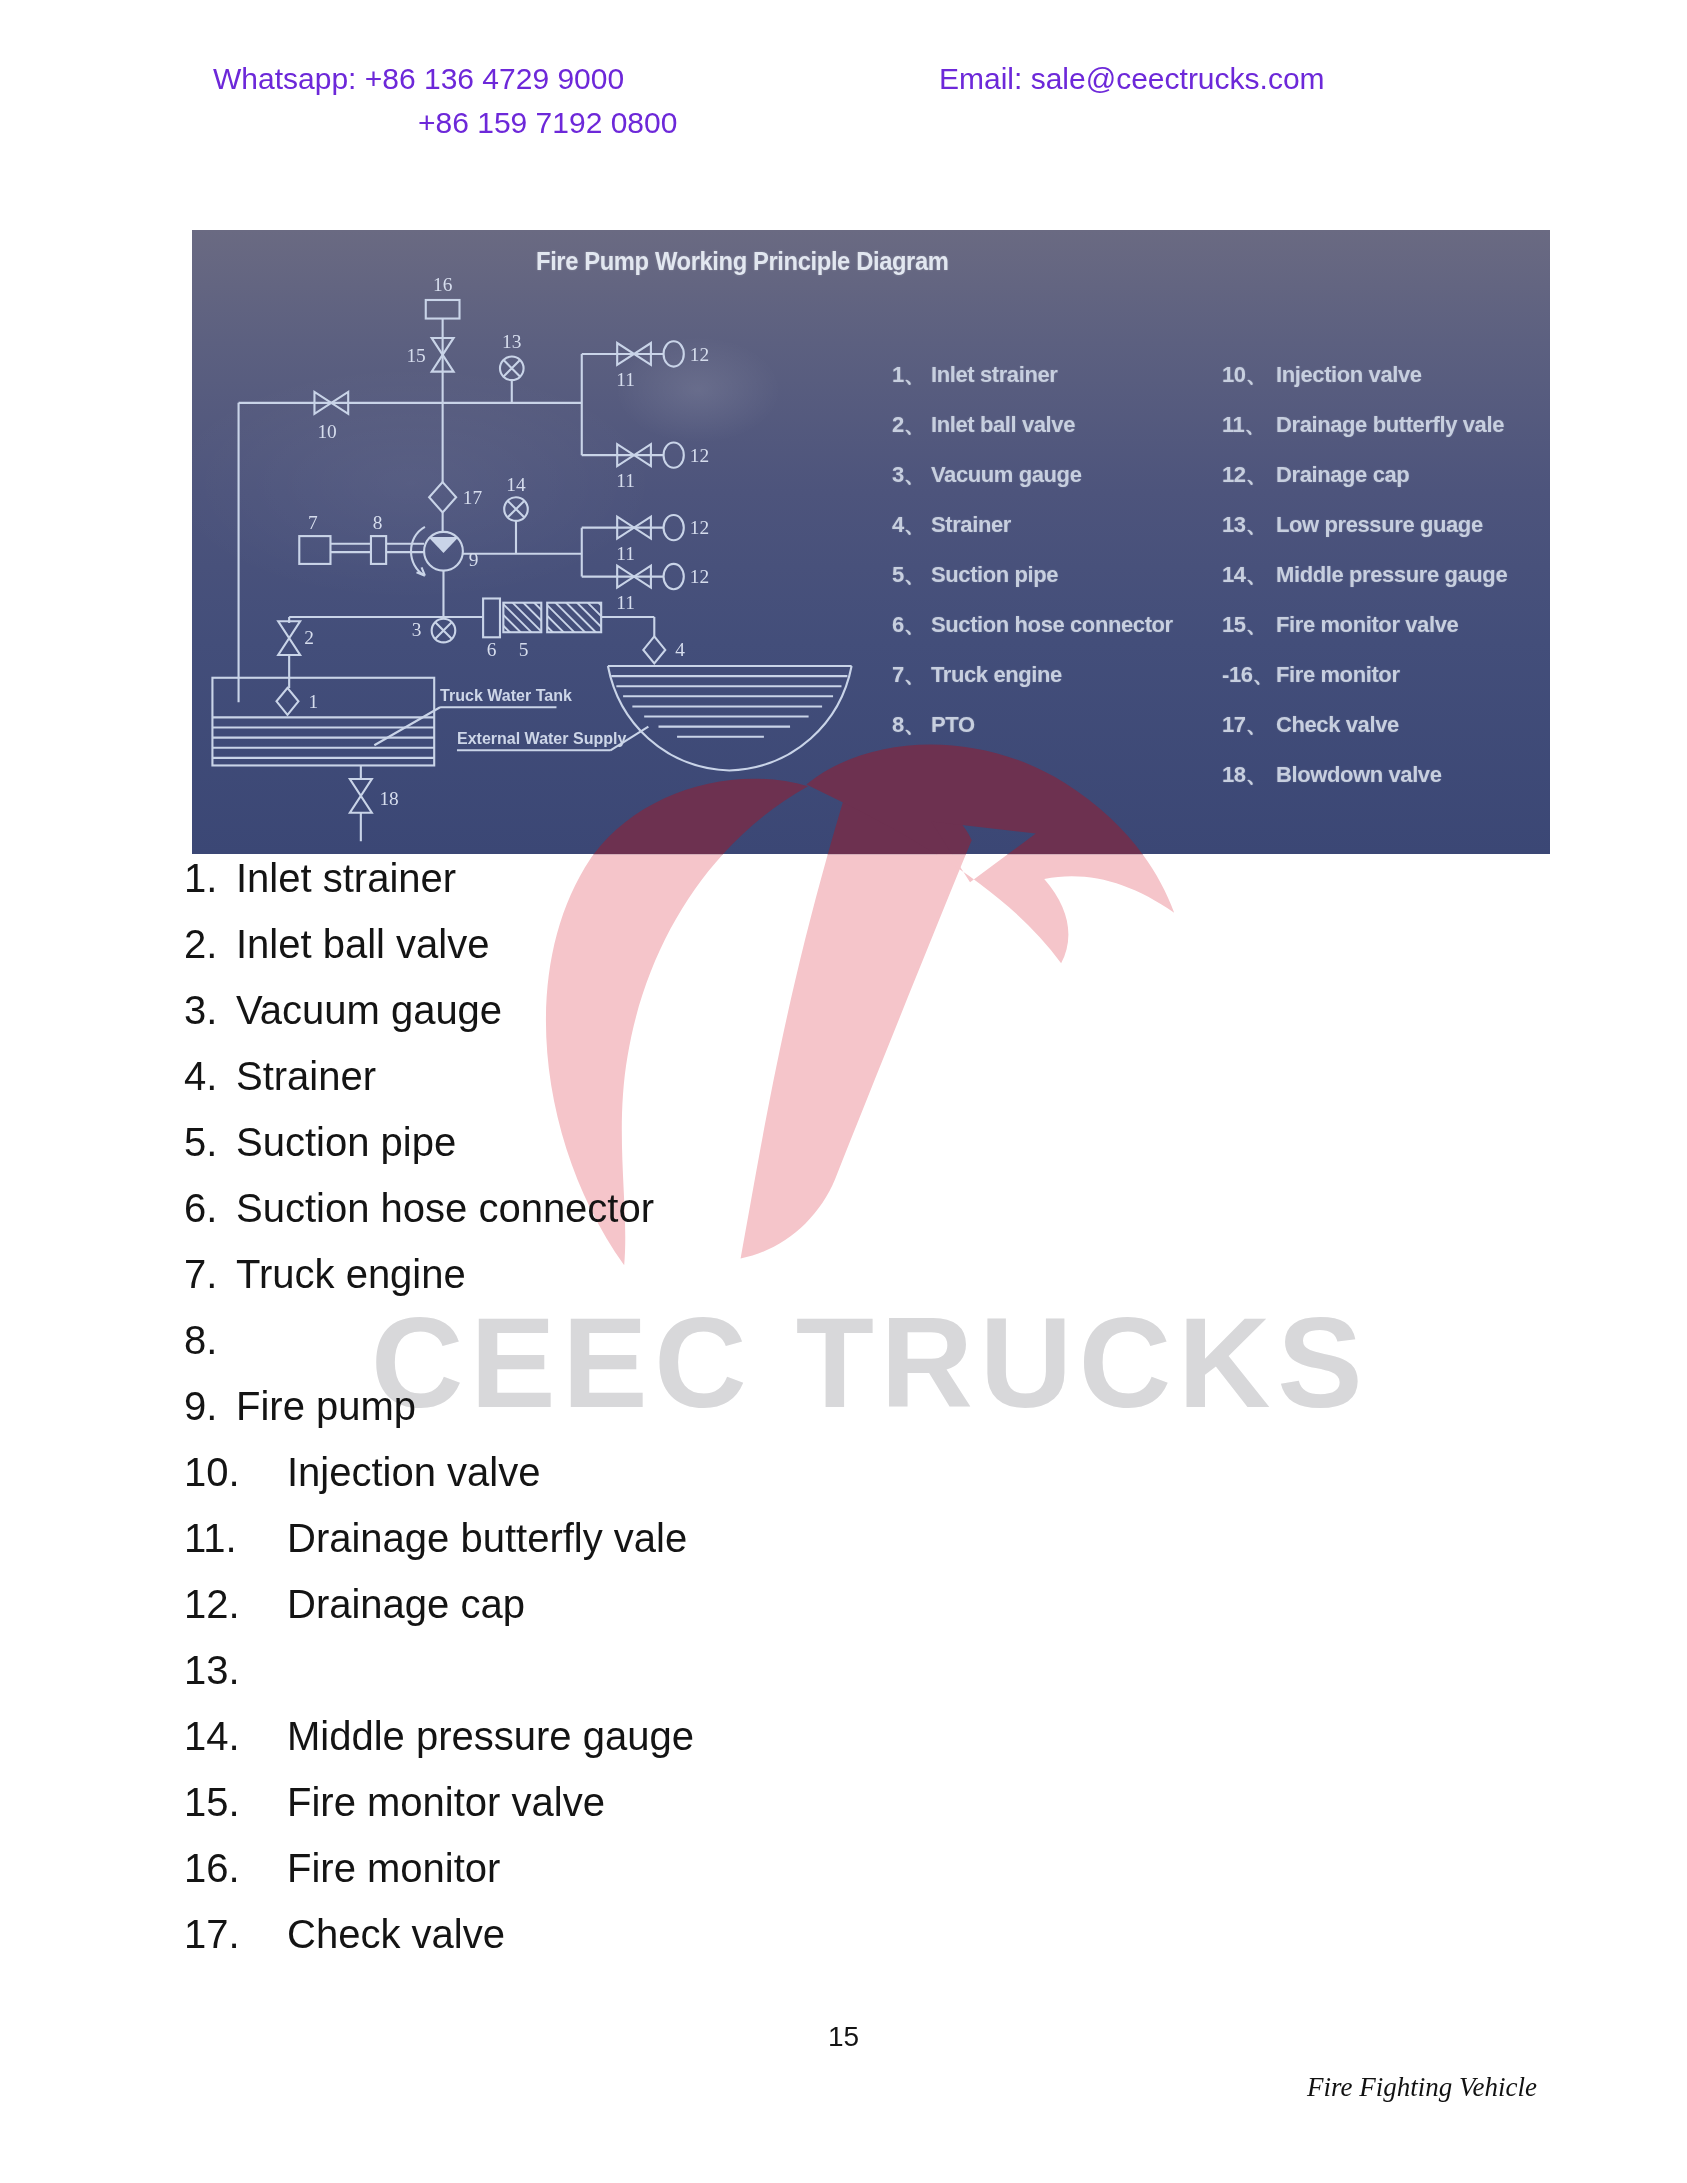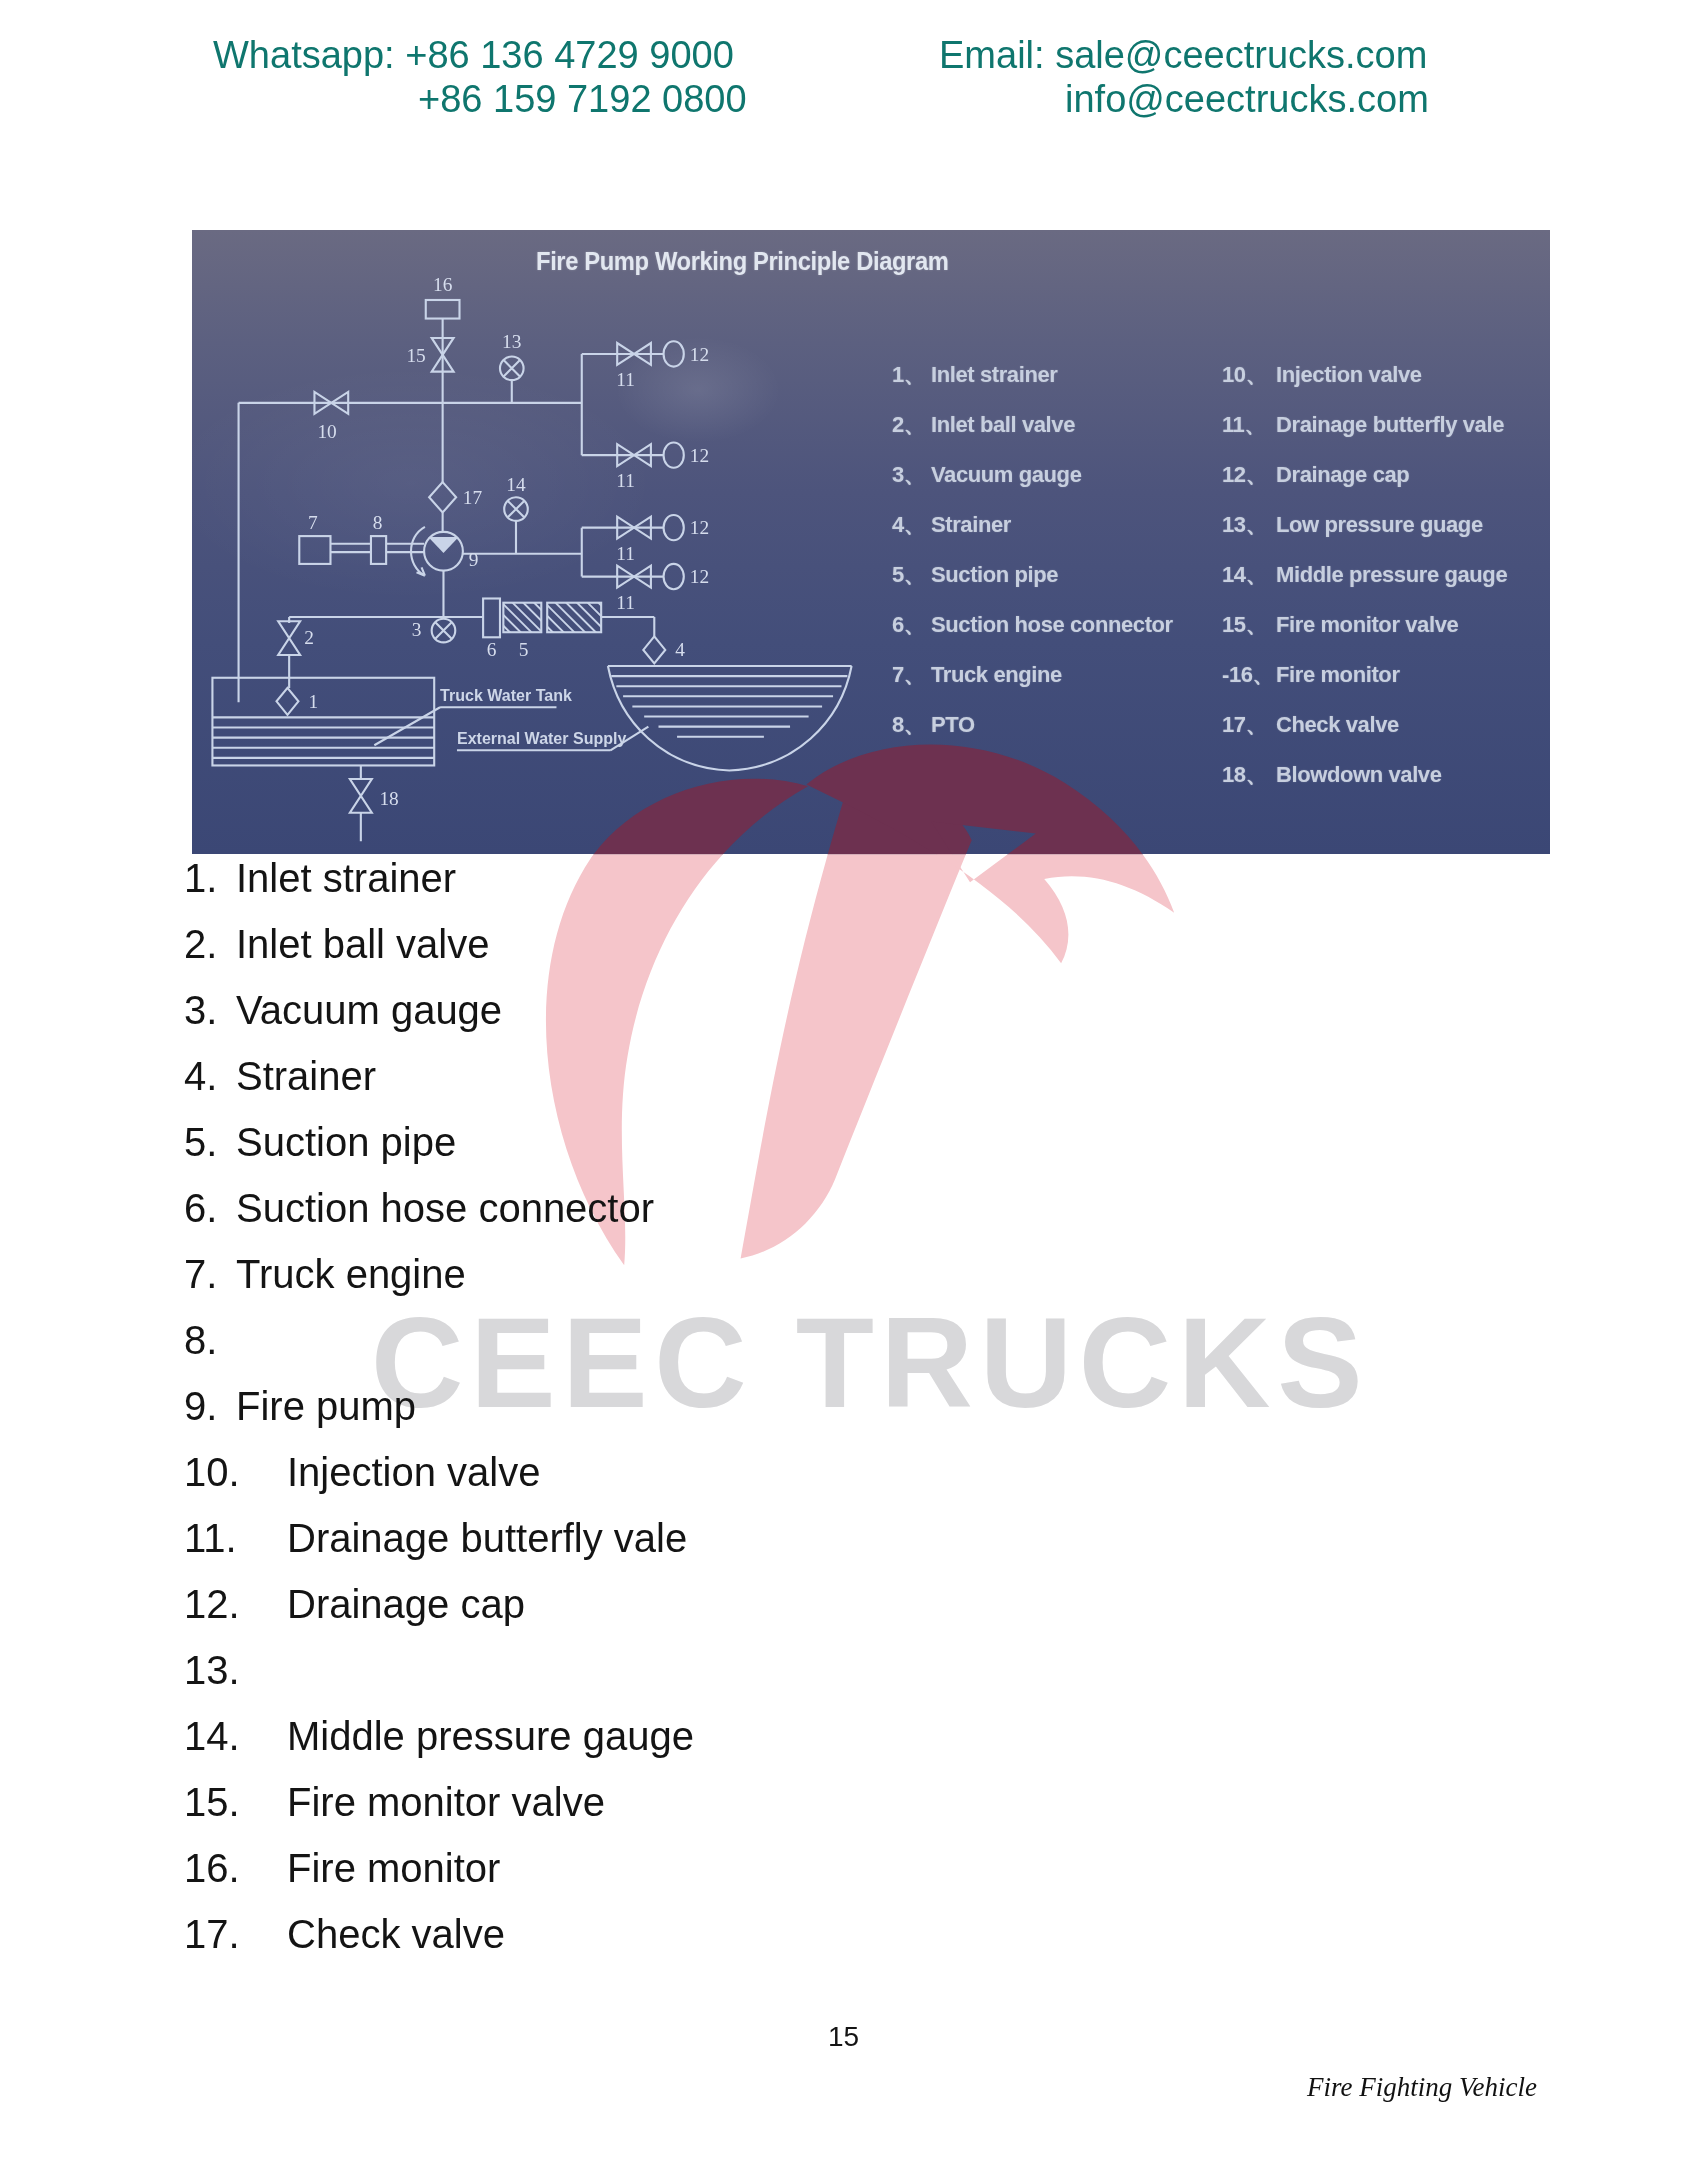--- a/index.html
+++ b/index.html
@@ -1,21 +1,21 @@
 <!DOCTYPE html>
 <html style="font-size:13.5px"><head>
 <meta charset="utf-8">
 <style>
   html,body{margin:0;padding:0;background:#888;}
   .page{position:relative;width:1687px;height:2183px;background:#ffffff;
         font-family:"Liberation Sans",sans-serif;overflow:hidden;}
   .abs{position:absolute;}
 
   
-  .hdr{color:#0f766e;font-size:38px;white-space:nowrap;z-index:4;}
+  .hdr{color:#6d28d9;font-size:30px;white-space:nowrap;z-index:4;margin-top:28px;}
 
   
   .photo{position:absolute;left:192px;top:230px;width:1358px;height:624px;z-index:1;
     background:
       radial-gradient(ellipse 118px 76px at 506px 160px, rgba(255,255,255,0.10), rgba(255,255,255,0) 70%),
       radial-gradient(ellipse 354px 169px at 219px 253px, rgba(255,255,255,0.05), rgba(255,255,255,0) 70%),
       linear-gradient(180deg,#6a6a82 0%,#5c6080 18%,#4d547c 42%,#434e7a 66%,#3b4775 100%);}
   .d-title{position:absolute;left:344px;top:17px;width:413px;text-align:center;
       color:#e2e7f0;font-size:25px;font-weight:bold;letter-spacing:-0.4px;
       transform:scaleX(0.95);transform-origin:left top;white-space:nowrap;
@@ -47,21 +47,20 @@
       font-family:"Liberation Serif",serif;font-style:italic;font-size:27px;white-space:nowrap;}
 </style>
 </head>
 <body>
 
 <div class="page">
 
   <div class="abs hdr" style="left:213px;top:34px;">Whatsapp: +86 136 4729 9000</div>
   <div class="abs hdr" style="left:418px;top:78px;">+86 159 7192 0800</div>
   <div class="abs hdr" style="left:939px;top:34px;">Email: sale@ceectrucks.com</div>
-  <div class="abs hdr" style="left:1065px;top:78px;">info@ceectrucks.com</div>
 
   <div class="photo">
     <div class="d-title">Fire Pump Working Principle Diagram</div>
 
     <svg width="1358" height="624" viewBox="0 0 1610 740" style="position:absolute;left:0;top:0;">
       <defs>
         <pattern id="hatch" patternUnits="userSpaceOnUse" width="9" height="9" patternTransform="rotate(-45)">
           <line x1="1" y1="0" x2="1" y2="9" stroke="#c9d4e8" stroke-width="2.5"></line>
         </pattern>
       </defs>

